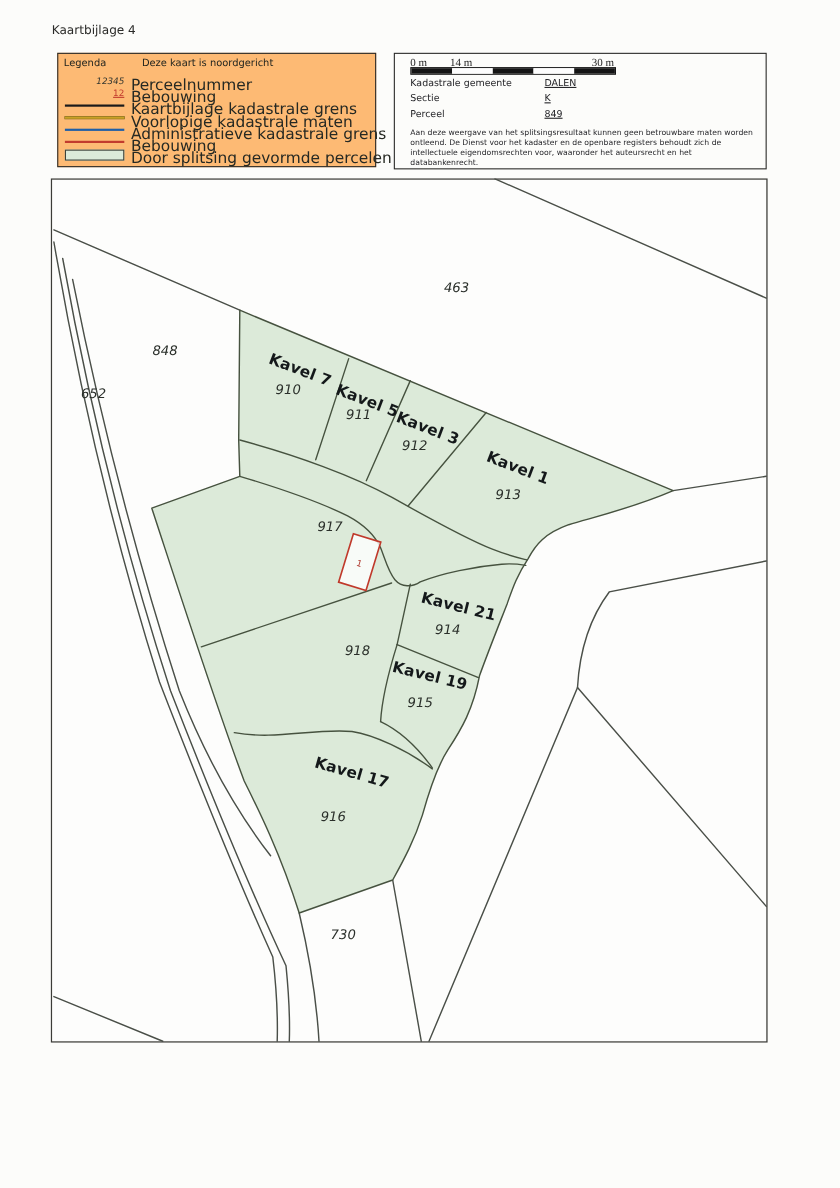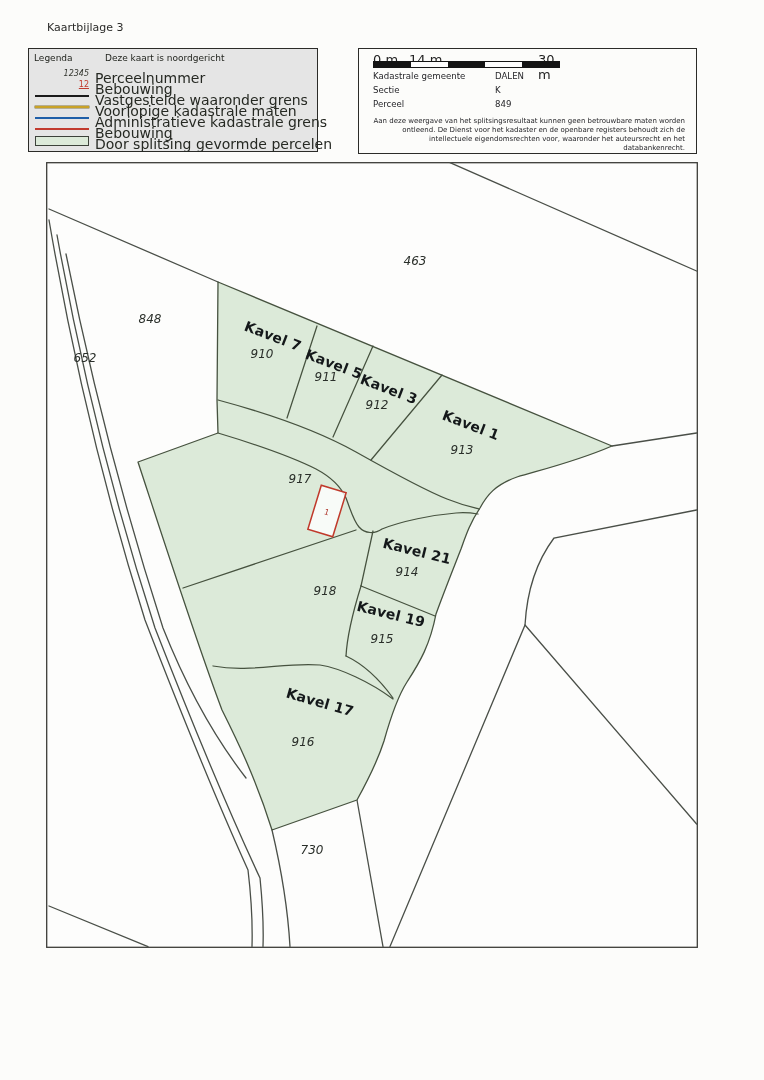--- a/index.html
+++ b/index.html
@@ -6,54 +6,54 @@
   body{
     width:764px;height:1080px;position:relative;
     background:#fcfcfa;
     font-family:"DejaVu Sans","Liberation Sans",sans-serif;
     color:#22251f;
     overflow:hidden;
   }
   .abs{position:absolute;}
   #doc-title{left:47px;top:21px;font-size:11px;color:#2a2a28;}
   
-  #legend-box{left:28px;top:48px;width:288px;height:102px;border:1.4px solid #2b2b28;background:#e5e5e5;}
+  #legend-box{left:52px;top:48px;width:288px;height:102px;border:1.4px solid #2b2b28;background:#fdba74;}
   #legend-title{left:5px;top:4px;font-size:9px;}
   #legend-north{left:76px;top:4px;font-size:9px;}
   .lg-row{position:absolute;left:0;width:286px;height:11px;}
   .lg-sym{position:absolute;left:6px;width:54px;height:11px;text-align:center;}
   .lg-label{position:absolute;left:66px;top:0.5px;font-size:14px;white-space:nowrap;color:#262923;}
   .sym-text{position:absolute;right:0;top:0;font-size:8px;font-style:italic;color:#33362f;}
   .sym-text.red{color:#c23b2e;font-style:normal;text-decoration:underline;}
   .sym-line{position:absolute;left:0;right:0;top:4px;height:2.4px;}
   .sym-line.black{background:#1a1a1a;}
   .sym-line.yellow{background:#c9a227;box-shadow:0 0 0 .4px #6b5a17;}
   .sym-line.blue{background:#1f5fa8;}
   .sym-line.red{background:#c23b2e;}
   .sym-area{position:absolute;left:0;right:0;top:1px;height:8px;background:#dcead9;border:1.2px solid #3c423a;}
   
   #info-box{left:358px;top:48px;width:337px;height:104px;border:1.4px solid #2b2b28;background:#fcfcfa;}
-  .sb-label{position:absolute;top:0;font-size:13px;color:#232323;}
+  .sb-label{position:absolute;top:0;font-size:10px;color:#232323;font-family:Liberation Serif, serif;}
   #scalebar{position:absolute;left:14px;top:3px;width:190px;height:16px;}
   #scalebar-bar{position:absolute;left:0;top:9px;width:185px;height:4.6px;border:0.9px solid #141414;display:flex;}
   .sb-seg{height:100%;}
   .info-row{position:absolute;left:14px;font-size:8.6px;color:#26262a;}
-  .info-val{position:absolute;left:122px;top:0;}
-  #disclaimer{position:absolute;left:14px;top:68px;width:312px;font-size:7px;line-height:1.3;color:#26262a;text-align:right;}
+  .info-val{position:absolute;left:122px;top:0;text-decoration:underline;}
+  #disclaimer{position:absolute;left:14px;top:68px;width:312px;font-size:7px;line-height:1.3;color:#26262a;}
   
   #map-svg{position:absolute;left:46px;top:162px;}
   .pnum{font-size:12px;font-style:italic;fill:#2a2f2a;}
   .kavel{font-size:14px;font-weight:700;fill:#14181a;letter-spacing:.2px;}
   .wline{fill:none;stroke:#4a4f48;stroke-width:1.3;stroke-linecap:round;}
   .gline{fill:none;stroke:#46523f;stroke-width:1.25;stroke-linecap:round;}
 </style>
 </head>
 <body>
 
-<div class="abs" id="doc-title">Kaartbijlage 3</div>
+<div class="abs" id="doc-title">Kaartbijlage 4</div>
 
 <div class="abs" id="legend-box">
   <div class="abs" id="legend-title">Legenda</div>
   <div class="abs" id="legend-north">Deze kaart is noordgericht</div>
 
   <div class="lg-row" style="top:20px">
     <span class="lg-sym">
         <span class="sym-text">12345</span>
       </span>
     <span class="lg-label">Perceelnummer</span>
@@ -61,21 +61,21 @@
   <div class="lg-row" style="top:31px">
     <span class="lg-sym">
         <span class="sym-text red">12</span>
       </span>
     <span class="lg-label">Bebouwing</span>
   </div>
   <div class="lg-row" style="top:42px">
     <span class="lg-sym">
         <span class="sym-line black"></span>
       </span>
-    <span class="lg-label">Vastgestelde waaronder grens</span>
+    <span class="lg-label">Kaartbijlage kadastrale grens</span>
   </div>
   <div class="lg-row" style="top:53px">
     <span class="lg-sym">
         <span class="sym-line yellow"></span>
       </span>
     <span class="lg-label">Voorlopige kadastrale maten</span>
   </div>
   <div class="lg-row" style="top:64px">
     <span class="lg-sym">
         <span class="sym-line blue"></span>

